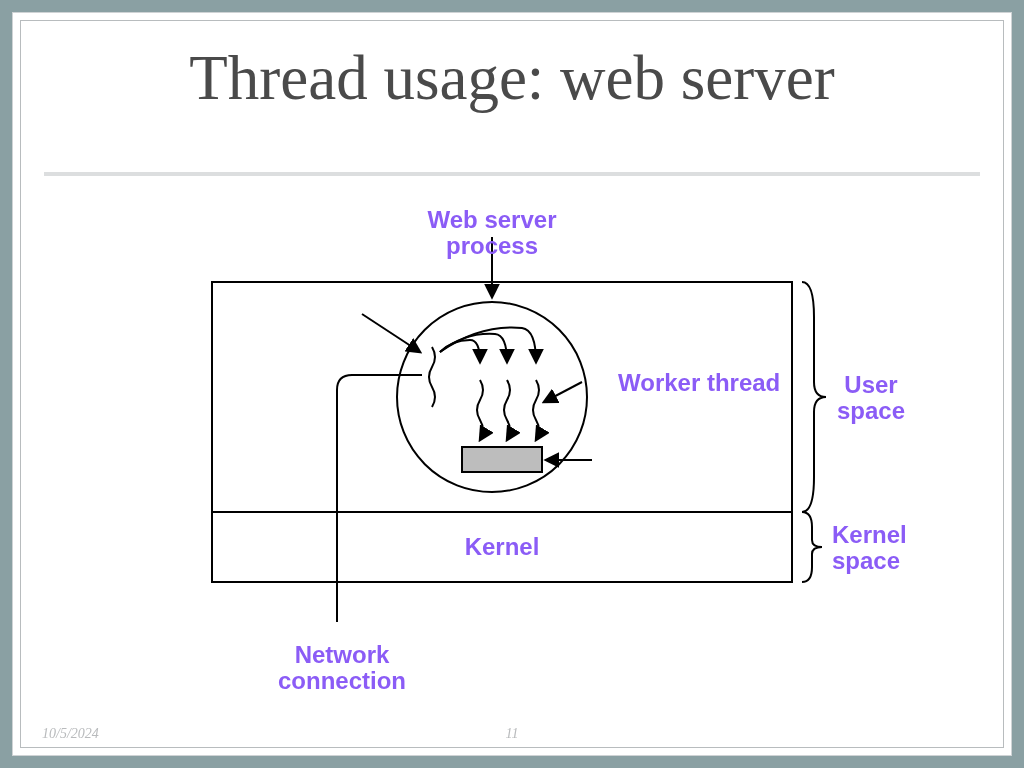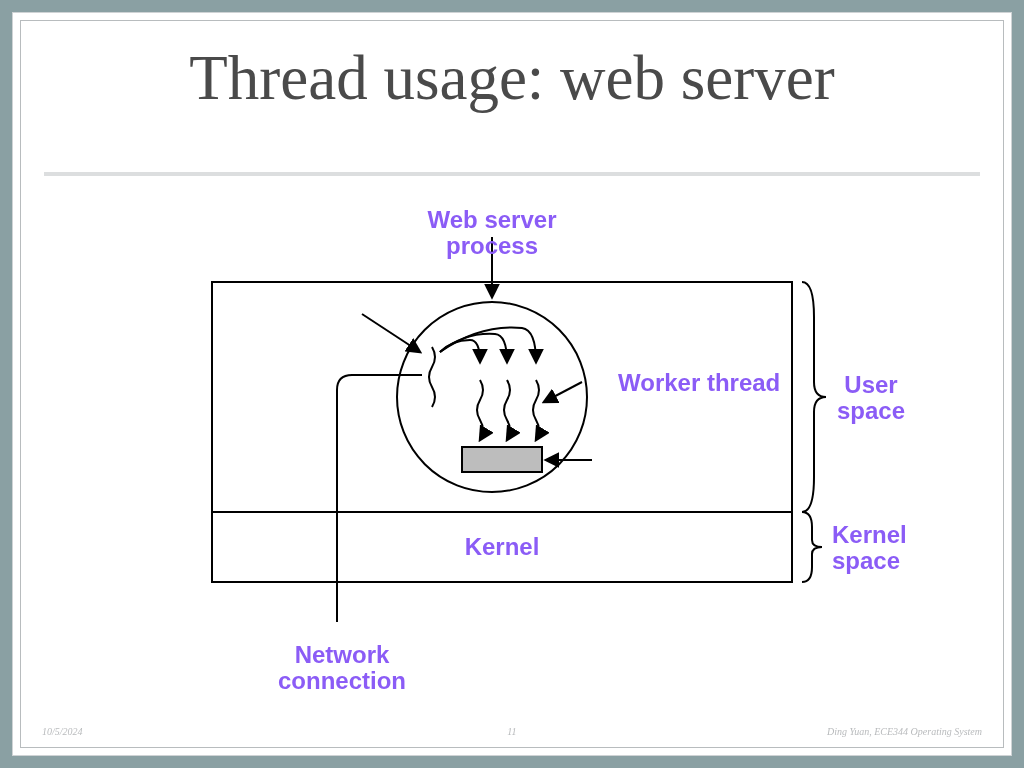--- a/index.html
+++ b/index.html
@@ -58,21 +58,21 @@
     line-height: 1.1;
     font-weight: bold;
   }
   .label-center { text-align: center; }
   .footer {
     position: absolute;
     left: 20px; right: 20px; bottom: 10px;
     height: 20px;
     font-family: "Segoe Script", "Comic Sans MS", cursive;
     font-style: italic;
-    font-size: 10px;
+    font-size: 14px;
     color: #b9bbbd;
   }
   .footer .fl { position: absolute; left: 10px; }
   .footer .fc { position: absolute; left: 0; right: 0; text-align: center; }
   .footer .fr { position: absolute; right: 10px; }
 </style>
 </head>
 <body>
 
 <div class="slide-outer">
@@ -152,15 +152,14 @@
     <div class="label" style="position:absolute; left:670px; top:320px; white-space:pre;">Kernel
 space</div>
 
     <div class="label label-center" style="position:absolute; left:95px; top:428px; width:170px; white-space:pre;margin-top:12px;">Network
 connection</div>
   </div>
 
   <div class="footer">
     <span class="fl">10/5/2024</span>
     <span class="fc">11</span>
-    <span class="fr">Ding Yuan, ECE344 Operating System</span>
   </div>
 </div>
 
 </body></html>

